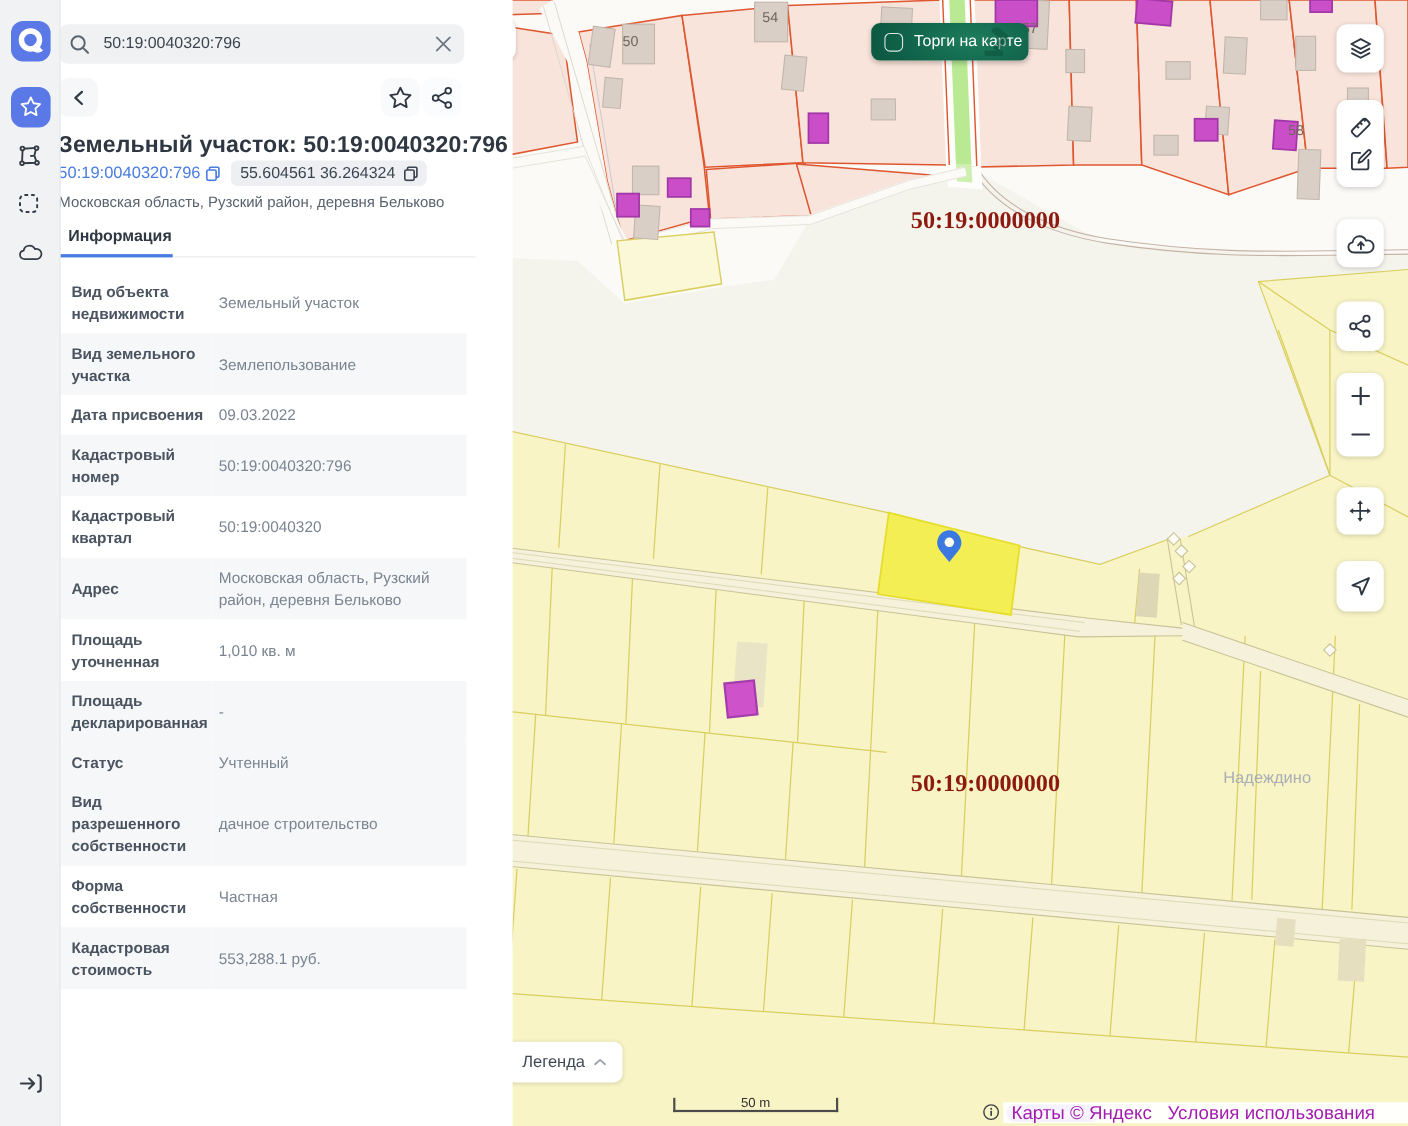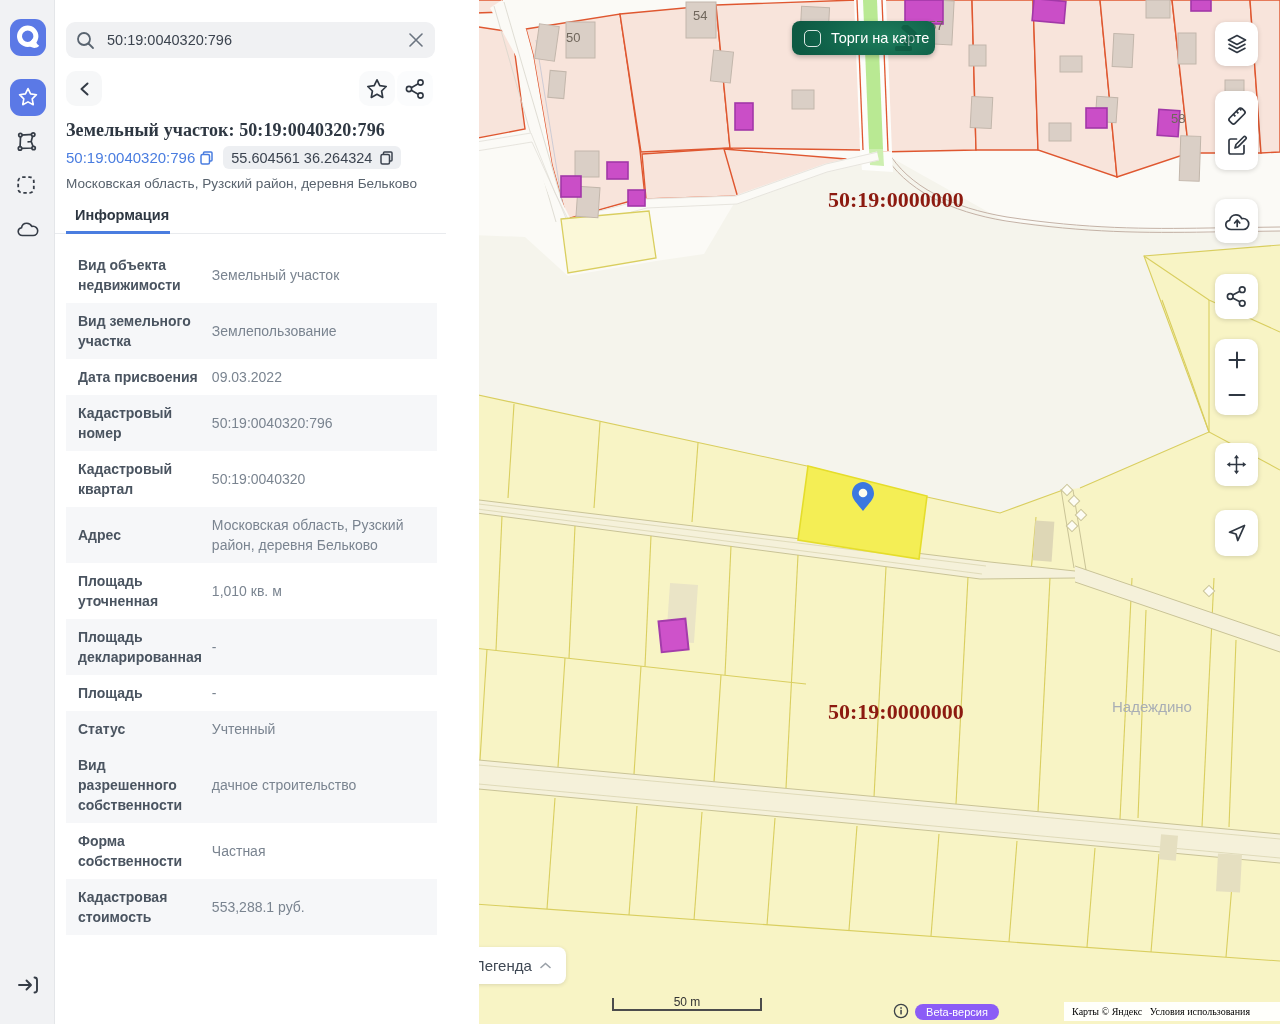--- a/index.html
+++ b/index.html
@@ -6,31 +6,31 @@
   * { margin:0; padding:0; box-sizing:border-box; }
   html,body { width:1280px; height:1024px; overflow:hidden;
     font-family:"Liberation Sans", sans-serif; background:#fff; }
   .sidebar { position:absolute; left:0; top:0; width:55px; height:1024px;
     background:#f1f2f4; border-right:1px solid #e4e6e9; z-index:30; }
   .sb-logo { position:absolute; left:10px; top:19px; width:36px; height:37px;
     border-radius:11px; background:#5b79e6; }
   .sb-star { position:absolute; left:10px; top:79px; width:36px; height:37px;
     border-radius:11px; background:#5b79e6; }
   .sb-ic { position:absolute; left:17px; color:#353c46; }
-  .panel { position:absolute; left:55px; top:0; width:424px; height:1024px;
+  .panel { position:absolute; left:42px; top:0; width:424px; height:1024px;
     background:#fff; z-index:20; }
   .search { position:absolute; left:11px; top:22px; width:369px; height:36px;
     background:#f0f1f3; border-radius:9px; }
   .search .txt { position:absolute; left:41px; top:10px; font-size:14.5px; color:#3b434e; }
   .btn-back { position:absolute; left:11px; top:71px; width:36px; height:35px;
     background:#f6f7f8; border-radius:10px; }
   .hd-ic { position:absolute; top:71px; width:36px; height:35px; border-radius:10px;
     display:flex; align-items:center; justify-content:center; }
-  .title { position:absolute; left:11px; top:120px; font-size:18px; font-weight:700;
-    color:#2e3742; letter-spacing:0.1px;font-family:Liberation Serif, serif; }
+  .title { position:absolute; left:11px; top:120px; font-size:21px; font-weight:700;
+    color:#2e3742; letter-spacing:0.1px; }
   .chips { position:absolute; left:11px; top:146px; height:23px; display:flex; align-items:center; }
   .link { color:#4a7de0; font-size:15px; }
   .chip2 { margin-left:10px; background:#edeff2; border-radius:6px; height:23px;
     display:flex; align-items:center; padding:0 8px; font-size:14.5px; color:#3c4450; }
   .addr { position:absolute; left:11px; top:176px; font-size:13.6px; color:#59636e; }
   .tab { position:absolute; left:20px; top:207px; font-size:14.5px; font-weight:700; color:#2e3742; }
   .tabline { position:absolute; left:11px; top:231px; width:104px; height:3px; background:#4a7de0; z-index:2;}
   .divline { position:absolute; left:0; top:233px; width:391px; height:1px; background:#e9ebee; }
   table.info { position:absolute; left:11px; top:247px; width:371px; border-collapse:collapse; }
   table.info td { font-size:14px; vertical-align:middle; padding:8px 0 8px 12px; line-height:20px; }
@@ -52,21 +52,21 @@
     box-shadow:0 1px 5px rgba(0,0,0,.16); z-index:12; display:flex; flex-direction:column;
     align-items:center; justify-content:center; color:#2f3742; }
   .legend { position:absolute; left:14px; top:947px; width:106px; height:37px; background:#fff;
     border-radius:8px; box-shadow:0 1px 4px rgba(0,0,0,.12); z-index:12;
     display:flex; align-items:center; justify-content:center; font-size:15px; color:#3f4854; }
   .scale { position:absolute; left:166px; top:998px; width:150px; height:13px; z-index:12;
     border-left:2px solid #4c4c4c; border-right:2px solid #4c4c4c; border-bottom:2px solid #4c4c4c; }
   .scale span { position:absolute; left:0; right:0; top:-3px; text-align:center;
     font-size:12px; color:#333; }
   .attrib { position:absolute; right:0; top:1002px; height:19px; background:rgba(255,255,255,.92);
-    z-index:12; display:flex; align-items:center; padding:0 30px 0 8px; font-size:10px; color:#000000;font-family:Liberation Serif, serif; }
+    z-index:12; display:flex; align-items:center; padding:0 30px 0 8px; font-size:17px; color:#a21caf; }
   .beta { position:absolute; left:469px; top:1004px; width:84px; height:16px; border-radius:8px;
     background:#8b5cf6; color:#fff; font-size:11px; display:flex; align-items:center;
     justify-content:center; z-index:12; }
   .info-i { position:absolute; left:447px; top:1003px; z-index:12; color:#3c4248;}
 </style>
 </head>
 <body>
 <div class="map">
   <svg id="mapsvg" width="834" height="1024" viewBox="0 0 834 1024">
 <rect x="0" y="0" width="834" height="1024" fill="#f5f4ec"></rect>
@@ -378,24 +378,20 @@
           <td class="v">Московская область, Рузский район, деревня Бельково</td>
         </tr>
     <tr>
           <td class="l">Площадь уточненная</td>
           <td class="v">1,010 кв. м</td>
         </tr>
     <tr class="g">
           <td class="l">Площадь декларированная</td>
           <td class="v">-</td>
         </tr>
-    <tr>
-          <td class="l">Площадь</td>
-          <td class="v">-</td>
-        </tr>
     <tr class="g">
           <td class="l">Статус</td>
           <td class="v">Учтенный</td>
         </tr>
     <tr class="g">
           <td class="l">Вид разрешенного собственности</td>
           <td class="v">дачное строительство</td>
         </tr>
     <tr>
           <td class="l">Форма собственности</td>

